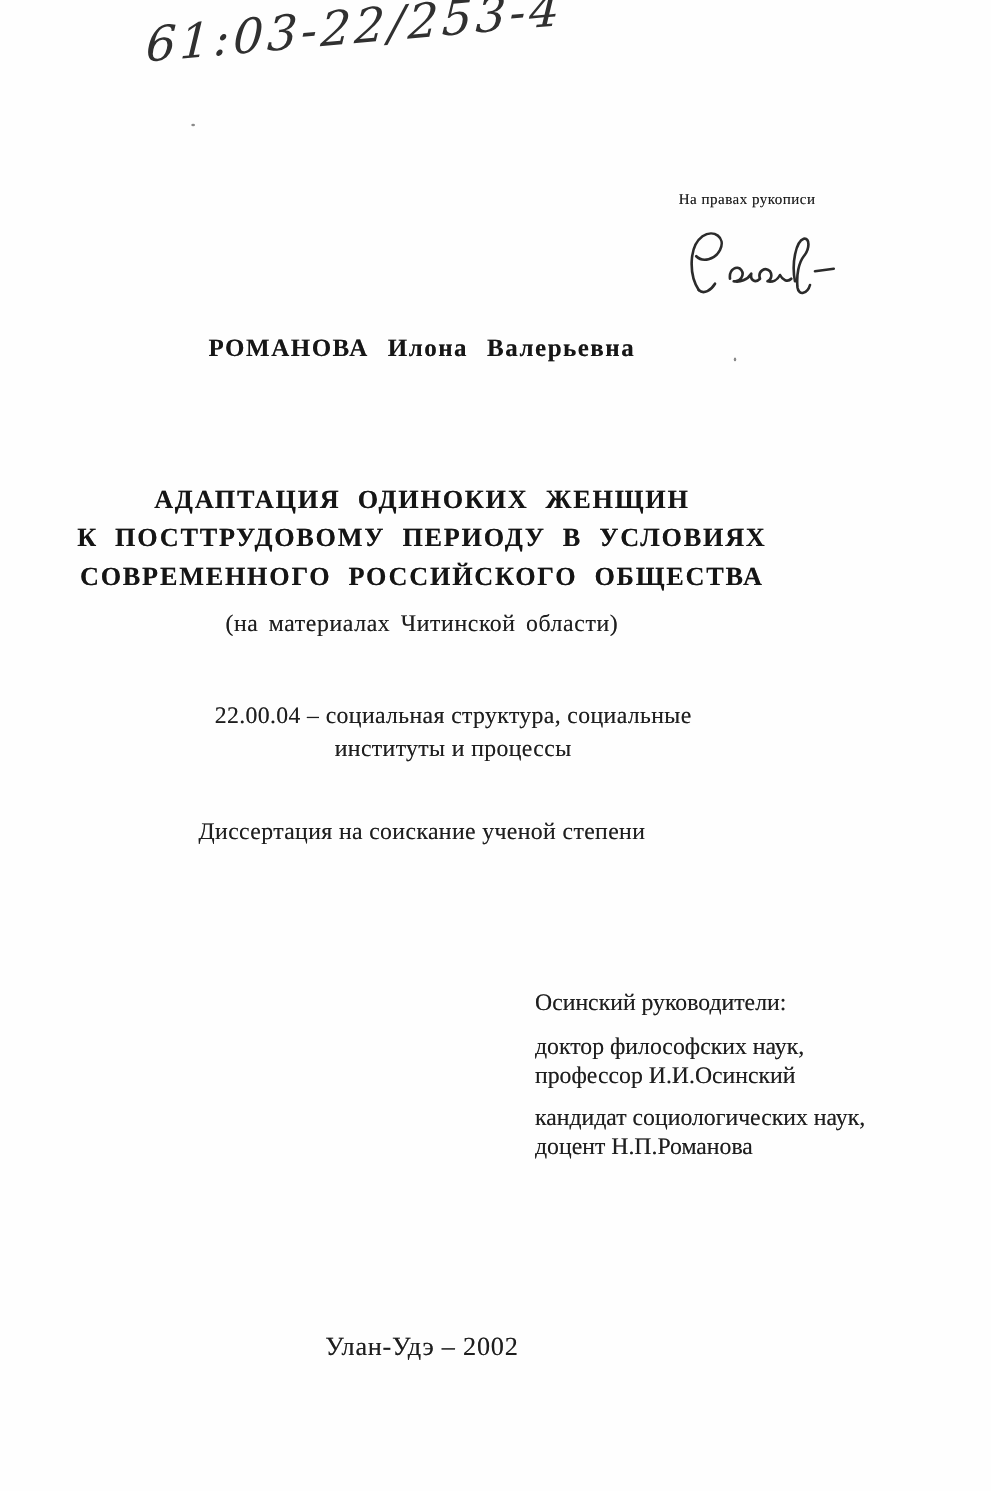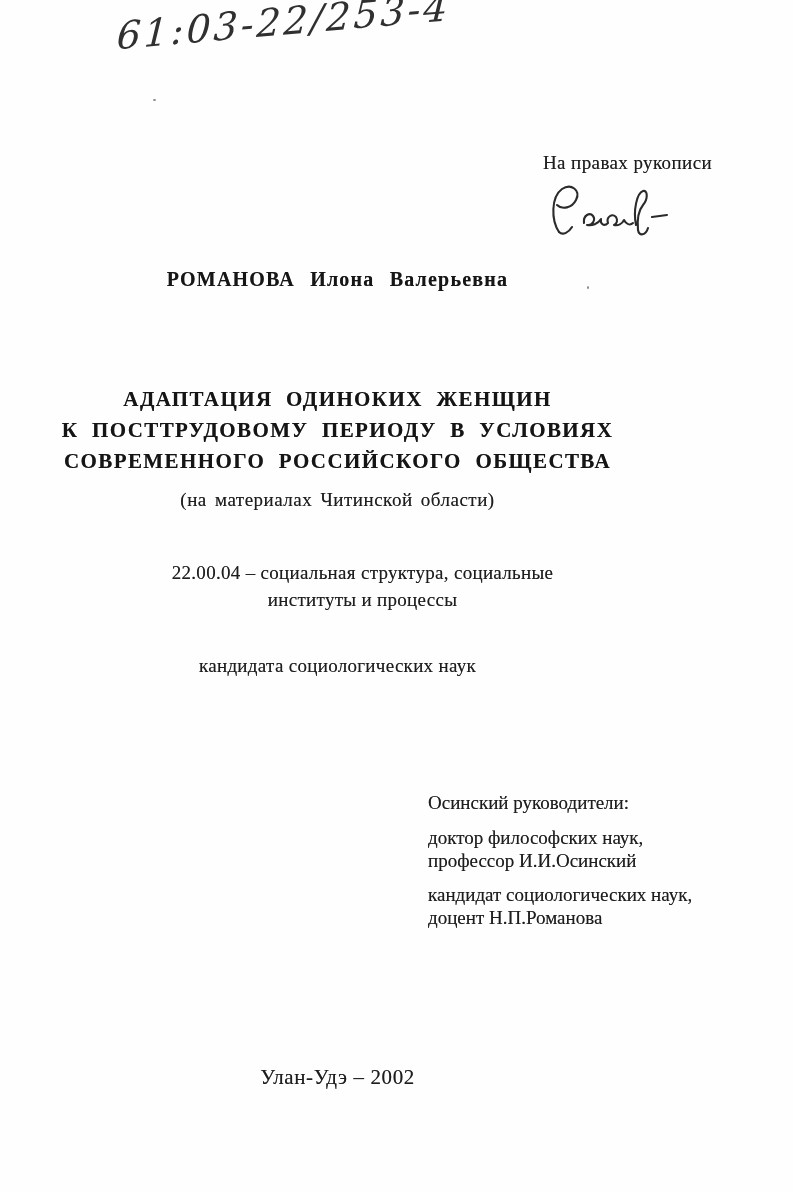--- a/index.html
+++ b/index.html
@@ -38,21 +38,21 @@
     letter-spacing: 3px;
     color: #303030;
     transform: rotate(-5deg) skewX(-8deg);
     transform-origin: left top;
     white-space: nowrap;
   }
   
   .manuscript-note {
     left: 543px;
     top: 152px;
-    font-size: 19px;
+    font-size: 12px;
     letter-spacing: 0.4px;
     white-space: nowrap;
   }
   .signature {
     position: absolute;
     left: 538px;
     top: 180px;
   }
   .author {
     top: 268px;
@@ -157,21 +157,21 @@
   </div>
 
   <div class="txt centered subtitle">(на материалах Читинской области)</div>
 
   <div class="txt centered specialty-block">
     <div>22.00.04 – социальная структура, социальные</div>
     <div>институты и процессы</div>
   </div>
 
   <div class="txt centered thesis-block">
-    <div>кандидата социологических наук</div>
+    <div>Диссертация на соискание ученой степени</div>
   </div>
 
   <div class="advisors-block">
     <div class="heading">Осинский руководители:</div>
     <div class="advisor">
       <div>доктор философских наук,</div>
       <div>профессор И.И.Осинский</div>
     </div>
     <div class="advisor">
       <div>кандидат социологических наук,</div>

